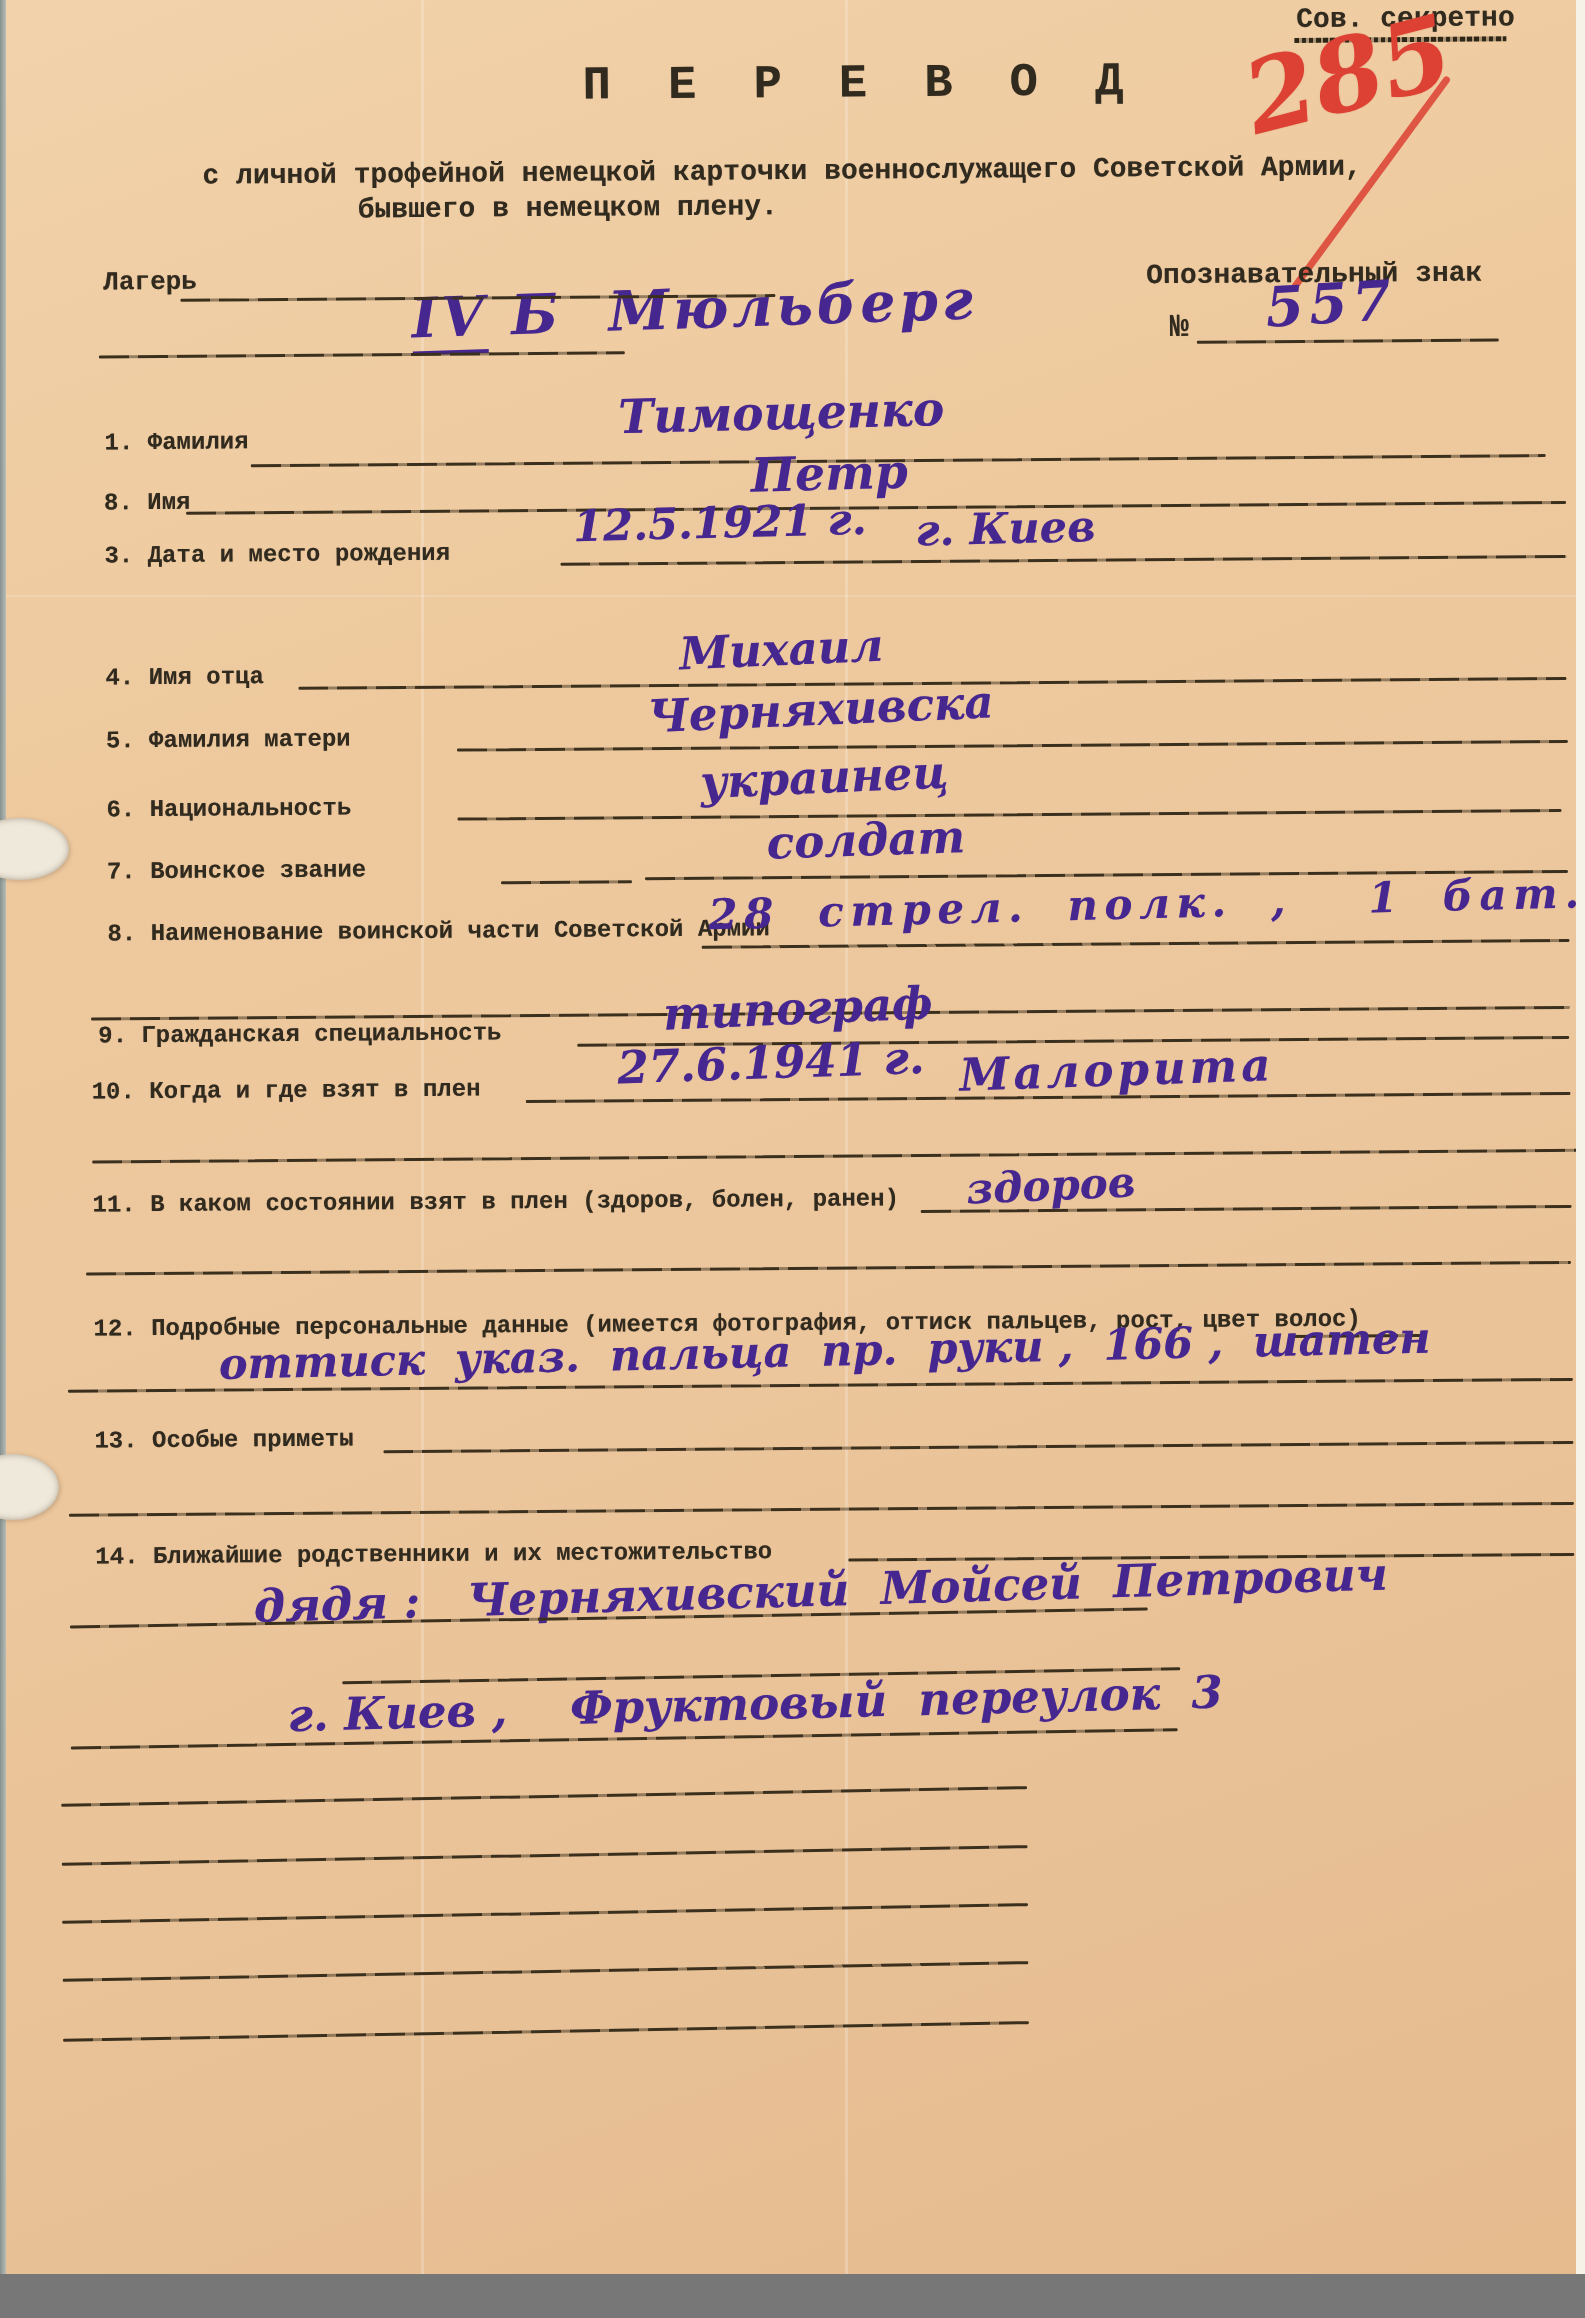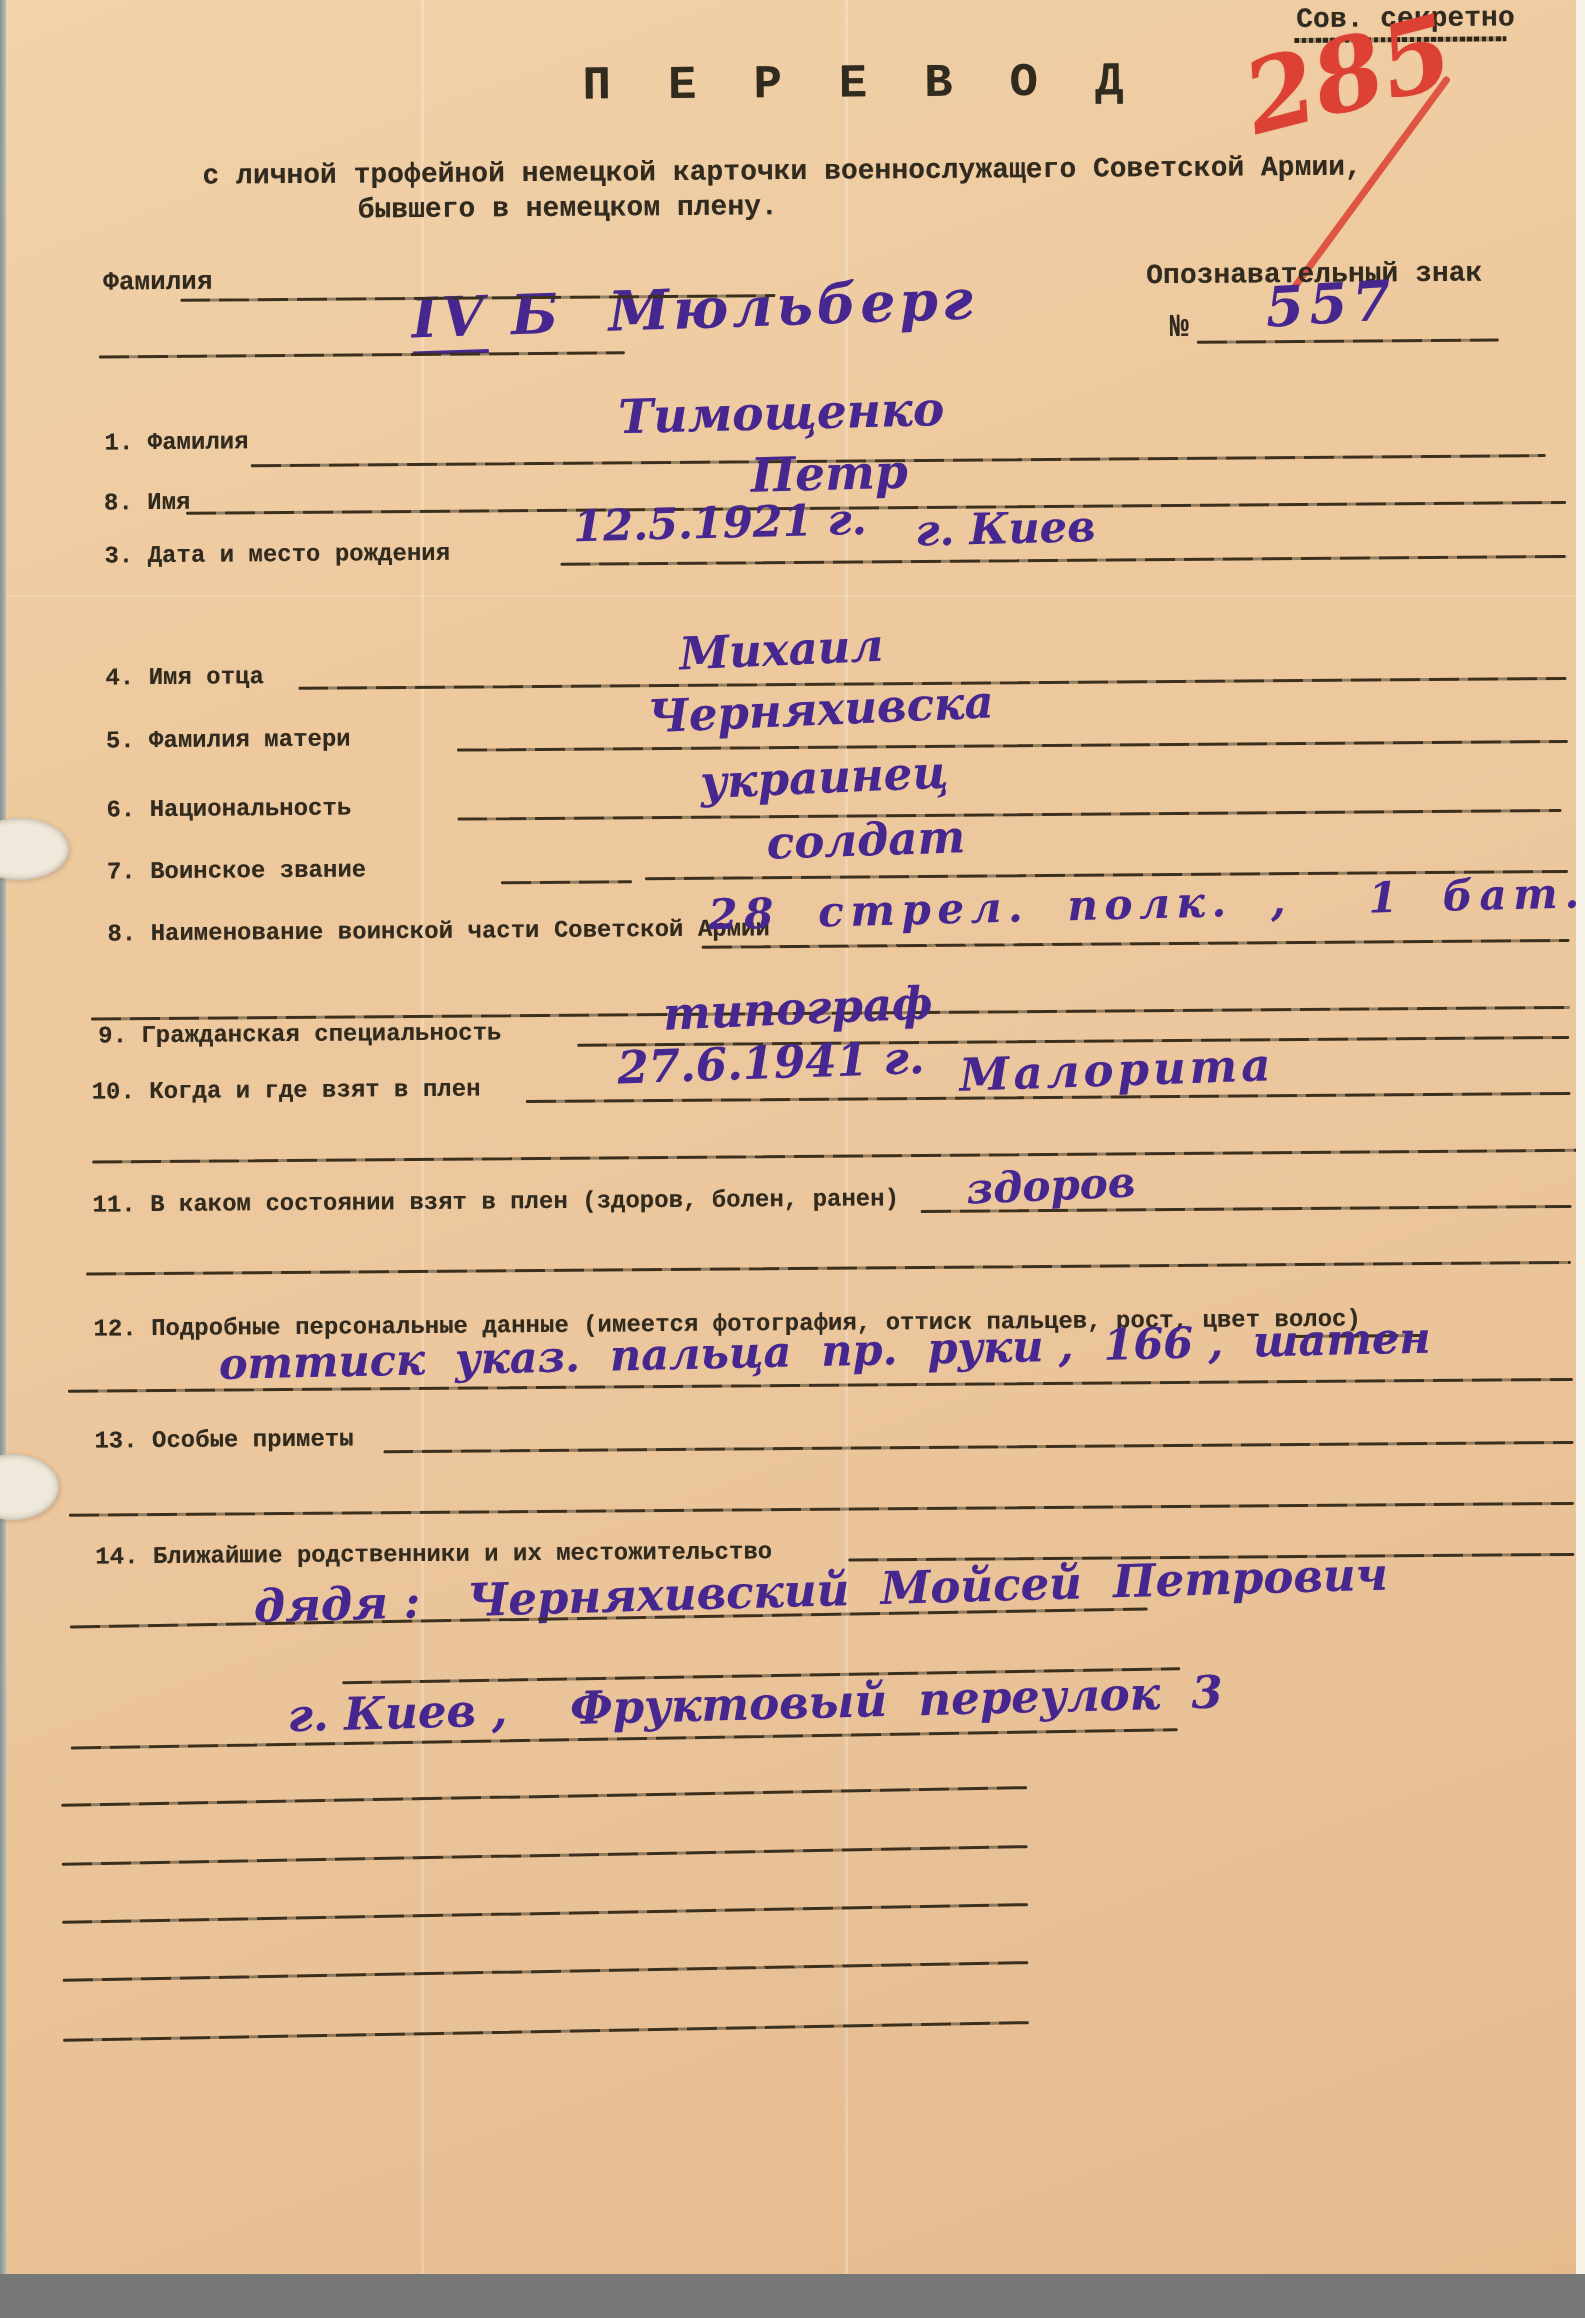--- a/index.html
+++ b/index.html
@@ -41,21 +41,21 @@
     <div class="tl" style="left:1305px;top:8px;font-size:28px;">Сов. секретно</div>
     <div class="stamp-line" style="left:1303px;top:42px;width:212px;"></div>
 
     <div class="hw red" style="left:1252px;top:20px;font-size:100px;transform:rotate(-14deg);">285</div>
     <div class="slash" style="left:1300px;top:289px;"></div>
 
     <div class="tl" style="left:591px;top:58px;font-size:47px;letter-spacing:14.5px;">П Е Р Е В О Д</div>
     <div class="tl" style="left:210px;top:156px;font-size:28px;">с личной трофейной немецкой карточки военнослужащего Советской Армии,</div>
     <div class="tl" style="left:365px;top:191px;font-size:28px;">бывшего в немецком плену.</div>
 
-    <div class="tl" style="left:110px;top:262px;font-size:26px;">Фамилия</div>
+    <div class="tl" style="left:110px;top:262px;font-size:26px;">Лагерь</div>
     <div class="hw" style="left:279px;top:212px;font-size:55px;letter-spacing:4px;transform:rotate(-1.5deg);">
       <span class="uline">IV</span><span> </span><span>Б  Мюльберг</span>
     </div>
     <div class="rule" style="left:187px;top:294px;width:595px;"></div>
     <div class="rule" style="left:105px;top:350px;width:526px;"></div>
 
     <div class="tl" style="left:1153px;top:263px;font-size:28px;">Опознавательный знак</div>
     <div class="tl" style="left:1176px;top:312px;font-size:32px;">№</div>
     <div class="hw" style="left:1272px;top:275px;font-size:55px;letter-spacing:5.3px;transform:rotate(-3deg);">557</div>
     <div class="rule" style="left:1203px;top:344px;width:302px;"></div>

